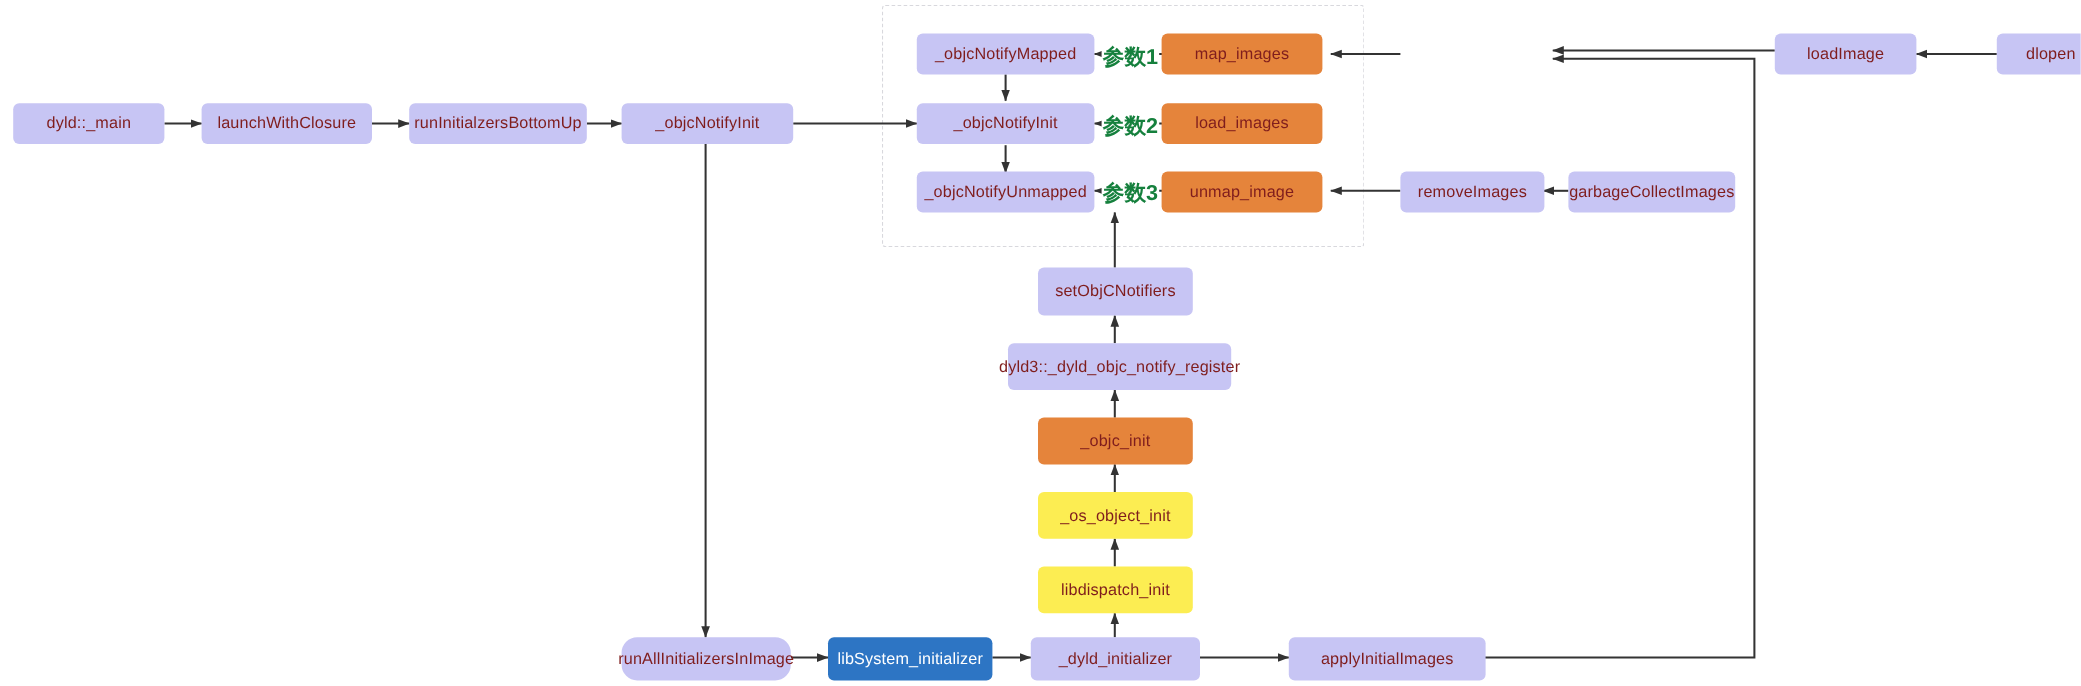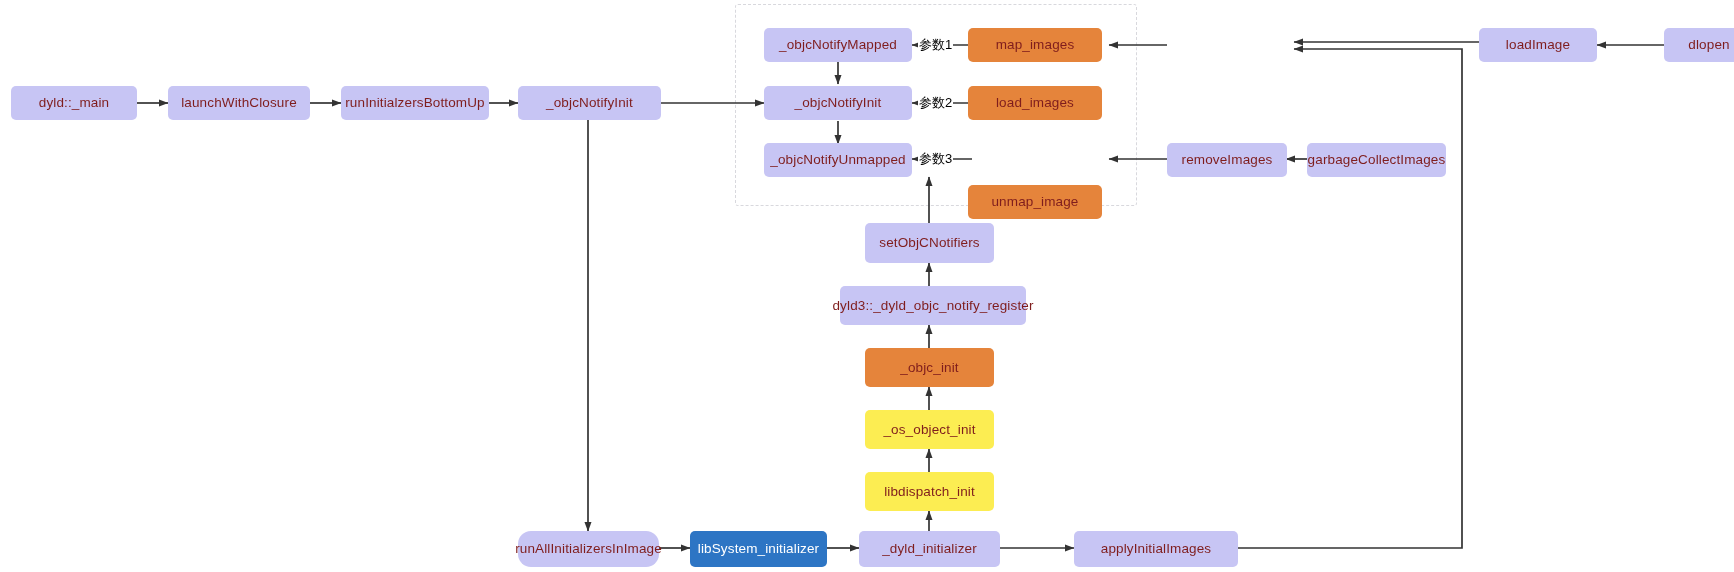--- a/index.html
+++ b/index.html
@@ -48,26 +48,27 @@
 
   .group-box {
     position: absolute;
     box-sizing: border-box;
     border: 1.4px dashed #d8d8dd;
     border-radius: 3px;
     background: transparent;
   }
   .edge-label {
     position: absolute;
-    font-size: 13px;
-    color: #000000;
+    font-size: 18px;
+    color: #15803d;
     background: #ffffff;
     padding: 0 1px;
     white-space: nowrap;
     line-height: 1;
+    font-weight: bold;
   }
 </style>
 </head>
 <body>
 
 <div id="canvas">
 
   <div class="group-box" style="left:735px; top:4px; width:402px; height:202px;"></div>
 
   <svg class="edges" viewBox="0 0 1734 572" xmlns="http://www.w3.org/2000/svg">
@@ -131,21 +132,21 @@
   <div class="node n-lavender" style="left:764px; top:28px; width:148px; height:34px;">_objcNotifyMapped</div>
 
   <div class="node n-lavender" style="left:764px; top:86px; width:148px; height:34px;">_objcNotifyInit</div>
 
   <div class="node n-lavender" style="left:764px; top:143px; width:148px; height:34px;">_objcNotifyUnmapped</div>
 
   <div class="node n-orange" style="left:968px; top:28px; width:134px; height:34px;">map_images</div>
 
   <div class="node n-orange" style="left:968px; top:86px; width:134px; height:34px;">load_images</div>
 
-  <div class="node n-orange" style="left:968px; top:143px; width:134px; height:34px;margin-top:42px;">unmap_image</div>
+  <div class="node n-orange" style="left:968px; top:143px; width:134px; height:34px;">unmap_image</div>
 
 
   <div class="node n-lavender" style="left:1167px; top:143px; width:120px; height:34px;text-align:center;">removeImages</div>
 
   <div class="node n-lavender" style="left:1307px; top:143px; width:139px; height:34px;">garbageCollectImages</div>
 
   <div class="node n-lavender" style="left:1479px; top:28px; width:118px; height:34px;">loadImage</div>
 
   <div class="node n-lavender" style="left:1664px; top:28px; width:90px; height:34px;">dlopen</div>
 

